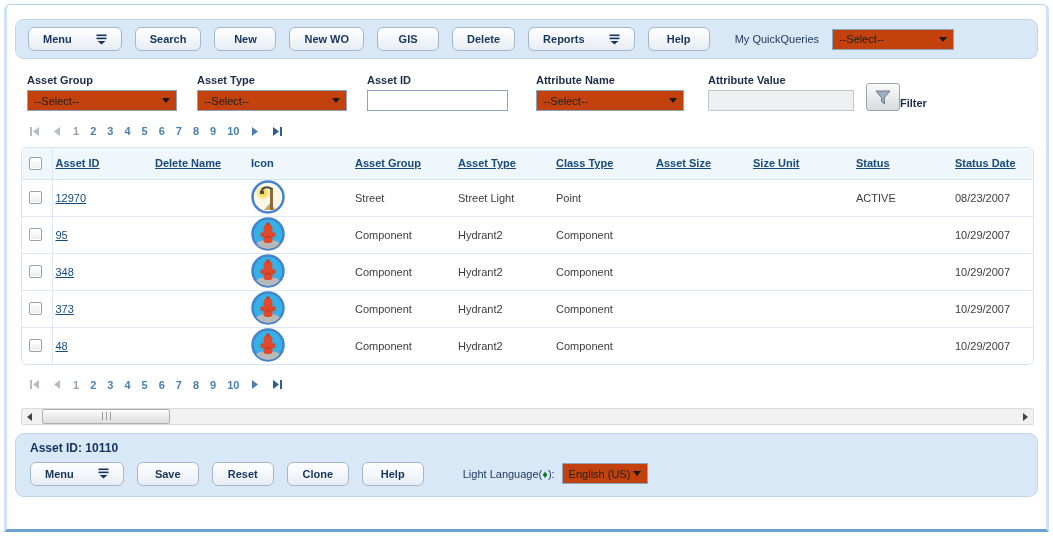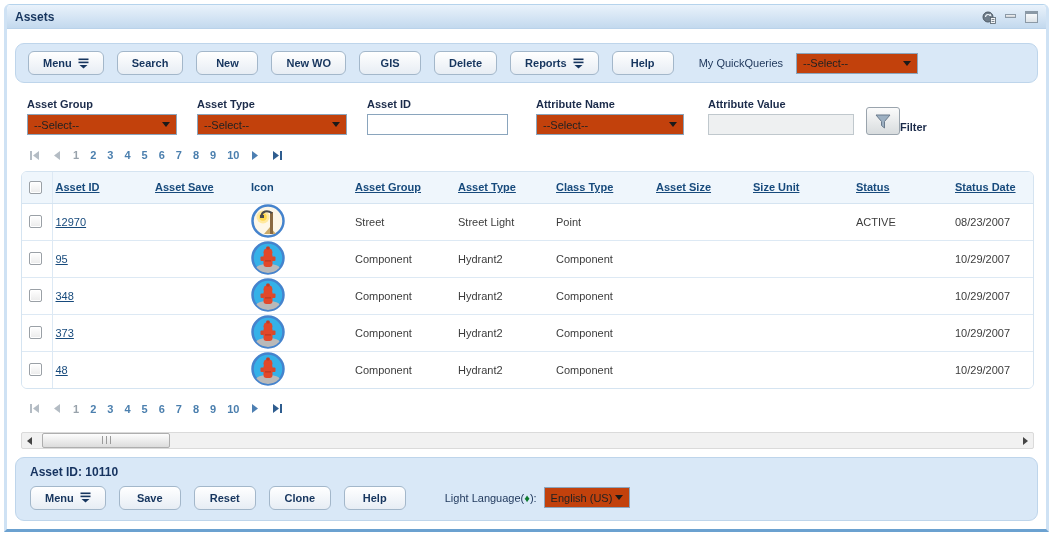--- a/index.html
+++ b/index.html
@@ -16,21 +16,21 @@
   .win-icons { margin-left:auto; display:flex; align-items:center; gap:9px; }
   .win-ic { display:inline-flex; align-items:flex-end; cursor:pointer; }
   .min-bar { width:11px; height:4px; background:linear-gradient(#f2f2f2,#c9ced3);
              border:1px solid #8b99a6; margin-bottom:1px; }
   .max-box { width:13px; height:12px; background:linear-gradient(#f7f9fb,#dde3e8);
              border:1px solid #8b99a6; border-top:3px solid #8b99a6; }
   
   .toolbar { margin:14px 8px 0; background:#d9e8f7; border:1px solid #bed5eb;
              border-radius:9px; height:40px; display:flex; align-items:center;
              padding:0 12px; gap:13px; }
-  .btn { display:inline-flex; align-items:center; justify-content:center; gap:6px;
+  .btn { display:inline-flex; align-items:center; justify-content:center; gap:24px;
          min-width:62px; height:24px; padding:0 14px; font-size:11px; font-weight:bold;
          color:#16355e; background:linear-gradient(#ffffff,#e7edf4);
          border:1px solid #a3b7ca; border-radius:6px; cursor:pointer;
          font-family:"Liberation Sans", sans-serif; }
   .menu-ic { display:inline-block; line-height:0; }
   
   .dropdown { background:#c2410c; border:1px solid #8aa5bd; height:21px;
               display:flex; align-items:center; padding:0 6px; font-size:11px;
               color:#222; cursor:pointer; }
   .dropdown .arrow { margin-left:auto; width:0; height:0;
@@ -88,42 +88,20 @@
   .detail-title { font-size:12px; font-weight:bold; color:#15325f; margin-bottom:7px; }
   .detail-row { display:flex; align-items:center; gap:13px; }
   .dl-label { font-size:11px; color:#223a5e; margin-left:26px; }
   .dl-diamond { color:#0e7a2e; font-size:11px; }
 </style>
 </head>
 <body>
 
 <div class="window">
 
-  <div class="titlebar">
-    <span class="title">Assets</span>
-    <span class="win-icons">
-      <span class="win-ic">
-        <svg width="14" height="14" viewBox="0 0 14 14">
-            <circle cx="6" cy="7" r="5" fill="#6f7d8a"></circle>
-            <circle cx="6" cy="7" r="5" fill="none" stroke="#4d5964" stroke-width="1"></circle>
-            <path d="M3.5 7a2.5 2.5 0 0 1 4.4-1.6" fill="none" stroke="#e8eef3" stroke-width="1.2"></path>
-            <polygon points="8.5,3.5 9.6,6.2 6.8,5.7" fill="#e8eef3"></polygon>
-            <rect x="8.5" y="7.5" width="5" height="6" fill="#f4f6f8" stroke="#55616c" stroke-width="0.8"></rect>
-            <polygon points="9.6,9.3 12.4,9.3 12.4,10 9.6,10" fill="#55616c"></polygon>
-            <polygon points="9.6,11 12.4,11 12.4,11.7 9.6,11.7" fill="#55616c"></polygon>
-          </svg>
-      </span>
-      <span class="win-ic">
-          <span class="min-bar"></span>
-        </span>
-      <span class="win-ic">
-          <span class="max-box"></span>
-        </span>
-    </span>
-  </div>
 
   <div class="toolbar">
     <button class="btn">
       <span>Menu</span>
       <span class="menu-ic"><svg width="11" height="11" viewBox="0 0 11 11" fill="#16355e">
             <rect x="0.5" y="0.5" width="10" height="1.6"></rect>
             <rect x="0.5" y="3.6" width="10" height="1.6"></rect>
             <polygon points="1.5,7 9.5,7 5.5,10.6"></polygon>
           </svg></span>
     </button>
@@ -237,21 +215,21 @@
           <col style="width:100px">
           <col style="width:97px">
         <col style="width:103px">
           <col style="width:99px">
           <col style="width:85px">
       </colgroup>
       <thead>
         <tr>
           <td class="ckcol"><span class="ckbox"></span></td>
           <td><a>Asset ID</a></td>
-          <td><a>Asset Save</a></td>
+          <td><a>Delete Name</a></td>
           <td><span>Icon</span></td>
           <td><a>Asset Group</a></td>
           <td><a>Asset Type</a></td>
           <td><a>Class Type</a></td>
           <td><a>Asset Size</a></td>
           <td><a>Size Unit</a></td>
           <td><a>Status</a></td>
           <td><a>Status Date</a></td>
         </tr>
       </thead>

